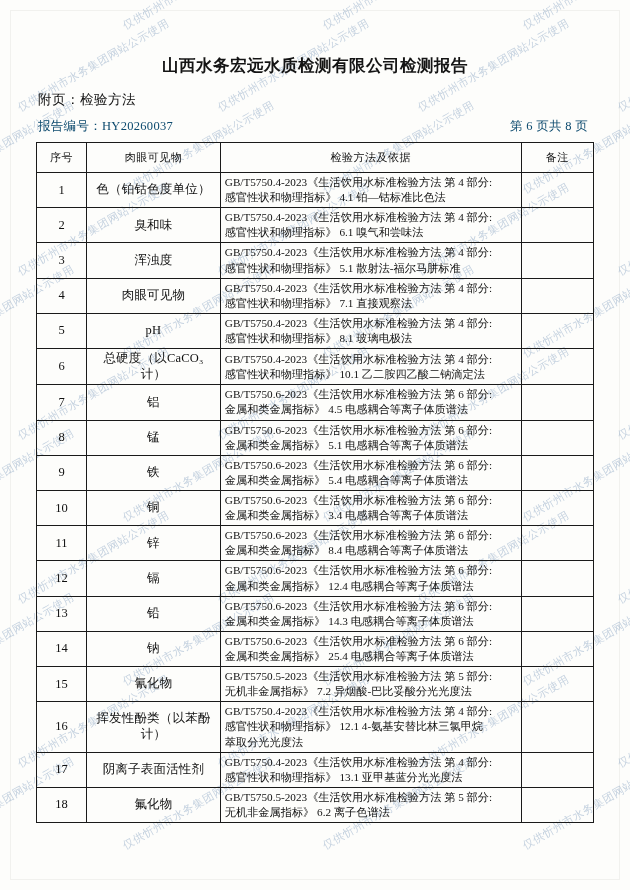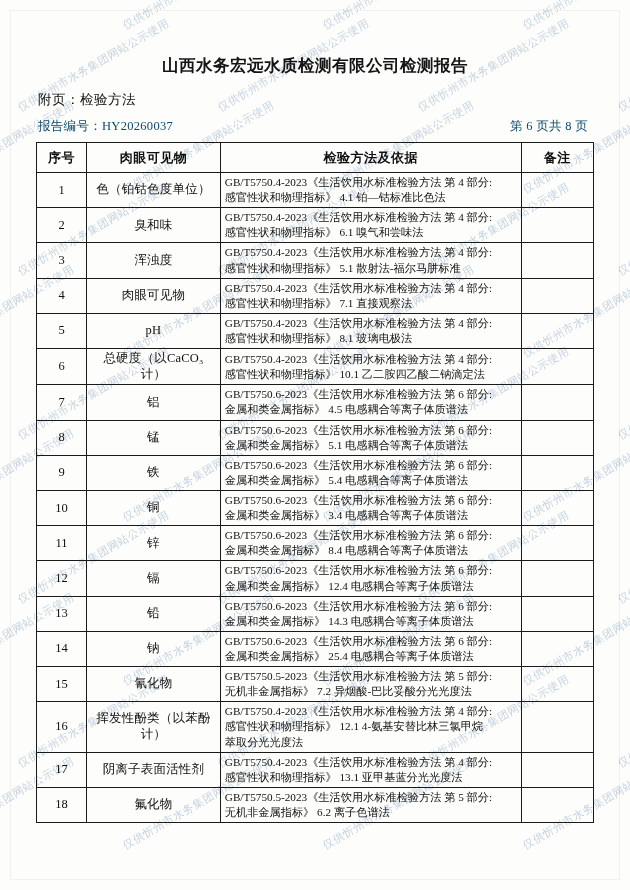--- a/index.html
+++ b/index.html
@@ -60,22 +60,22 @@
     background: transparent;
   }
   table.report th, table.report td {
     border: 1px solid #1a1a1a;
     padding: 2px 4px;
     vertical-align: middle;
     color: #101010;
   }
   table.report thead th {
     height: 30px;
-    font-size: 13px;
-    font-weight: bold;
+    font-size: 11px;
+    font-weight: normal;
     text-align: center;
     letter-spacing: 0.5px;
   }
   col.c-no { width: 9%; }
   col.c-item { width: 24%; }
   col.c-method { width: 54%; }
   col.c-remark { width: 13%; }
 
   td.no {
     text-align: center;

